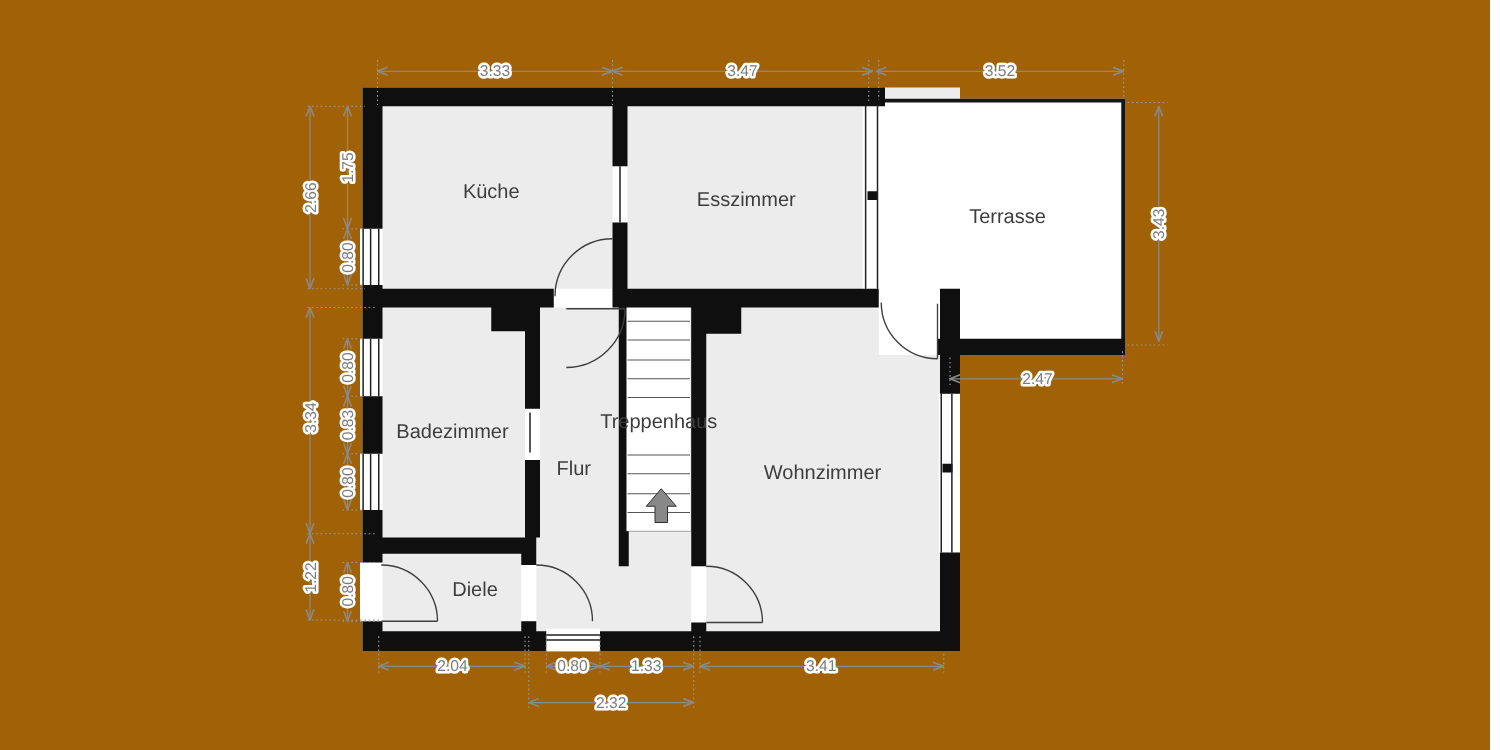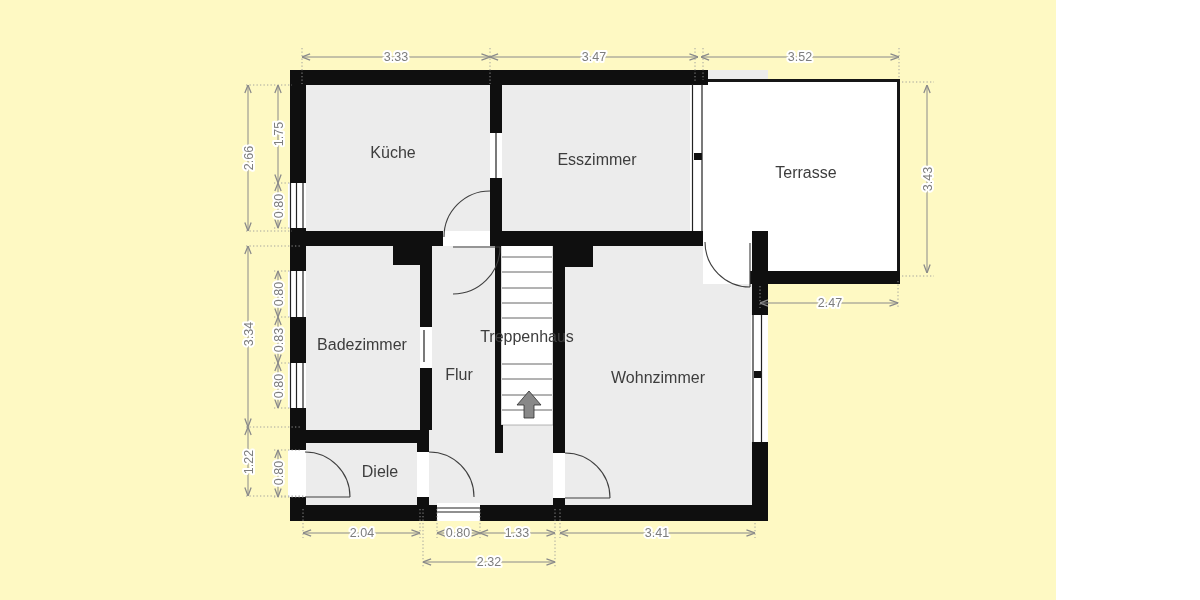--- a/index.html
+++ b/index.html
@@ -1,16 +1,16 @@
 <!DOCTYPE html>
 <html><head>
 <meta charset="utf-8">
 <style>
   html,body{margin:0;padding:0;background:#ffffff;}
-  .canvas{position:relative;width:1056px;height:600px;background:#fef9c3;overflow:hidden;
+  .canvas{position:relative;width:1192px;height:600px;background:#a16207;overflow:hidden;
           font-family:"Liberation Sans", sans-serif;}
   svg{display:block;}
   .room-label{font-family:"Liberation Sans", sans-serif;font-size:16px;fill:#3d3d3d;}
   .dim-label{font-family:"Liberation Sans", sans-serif;font-size:12.5px;fill:#7d7d7d;
              paint-order:stroke;stroke:#ffffff;stroke-width:4px;stroke-linejoin:round;}
   .dim-line{stroke:#8a8a8a;stroke-width:1;}
   .ext-line{stroke:#9a9a9a;stroke-width:0.9;stroke-dasharray:1.3 2.2;fill:none;}
   .wall{fill:#0f0f0f;}
   .gap{fill:#ffffff;}
   .thinline{stroke:#222222;stroke-width:1.2;fill:none;}

